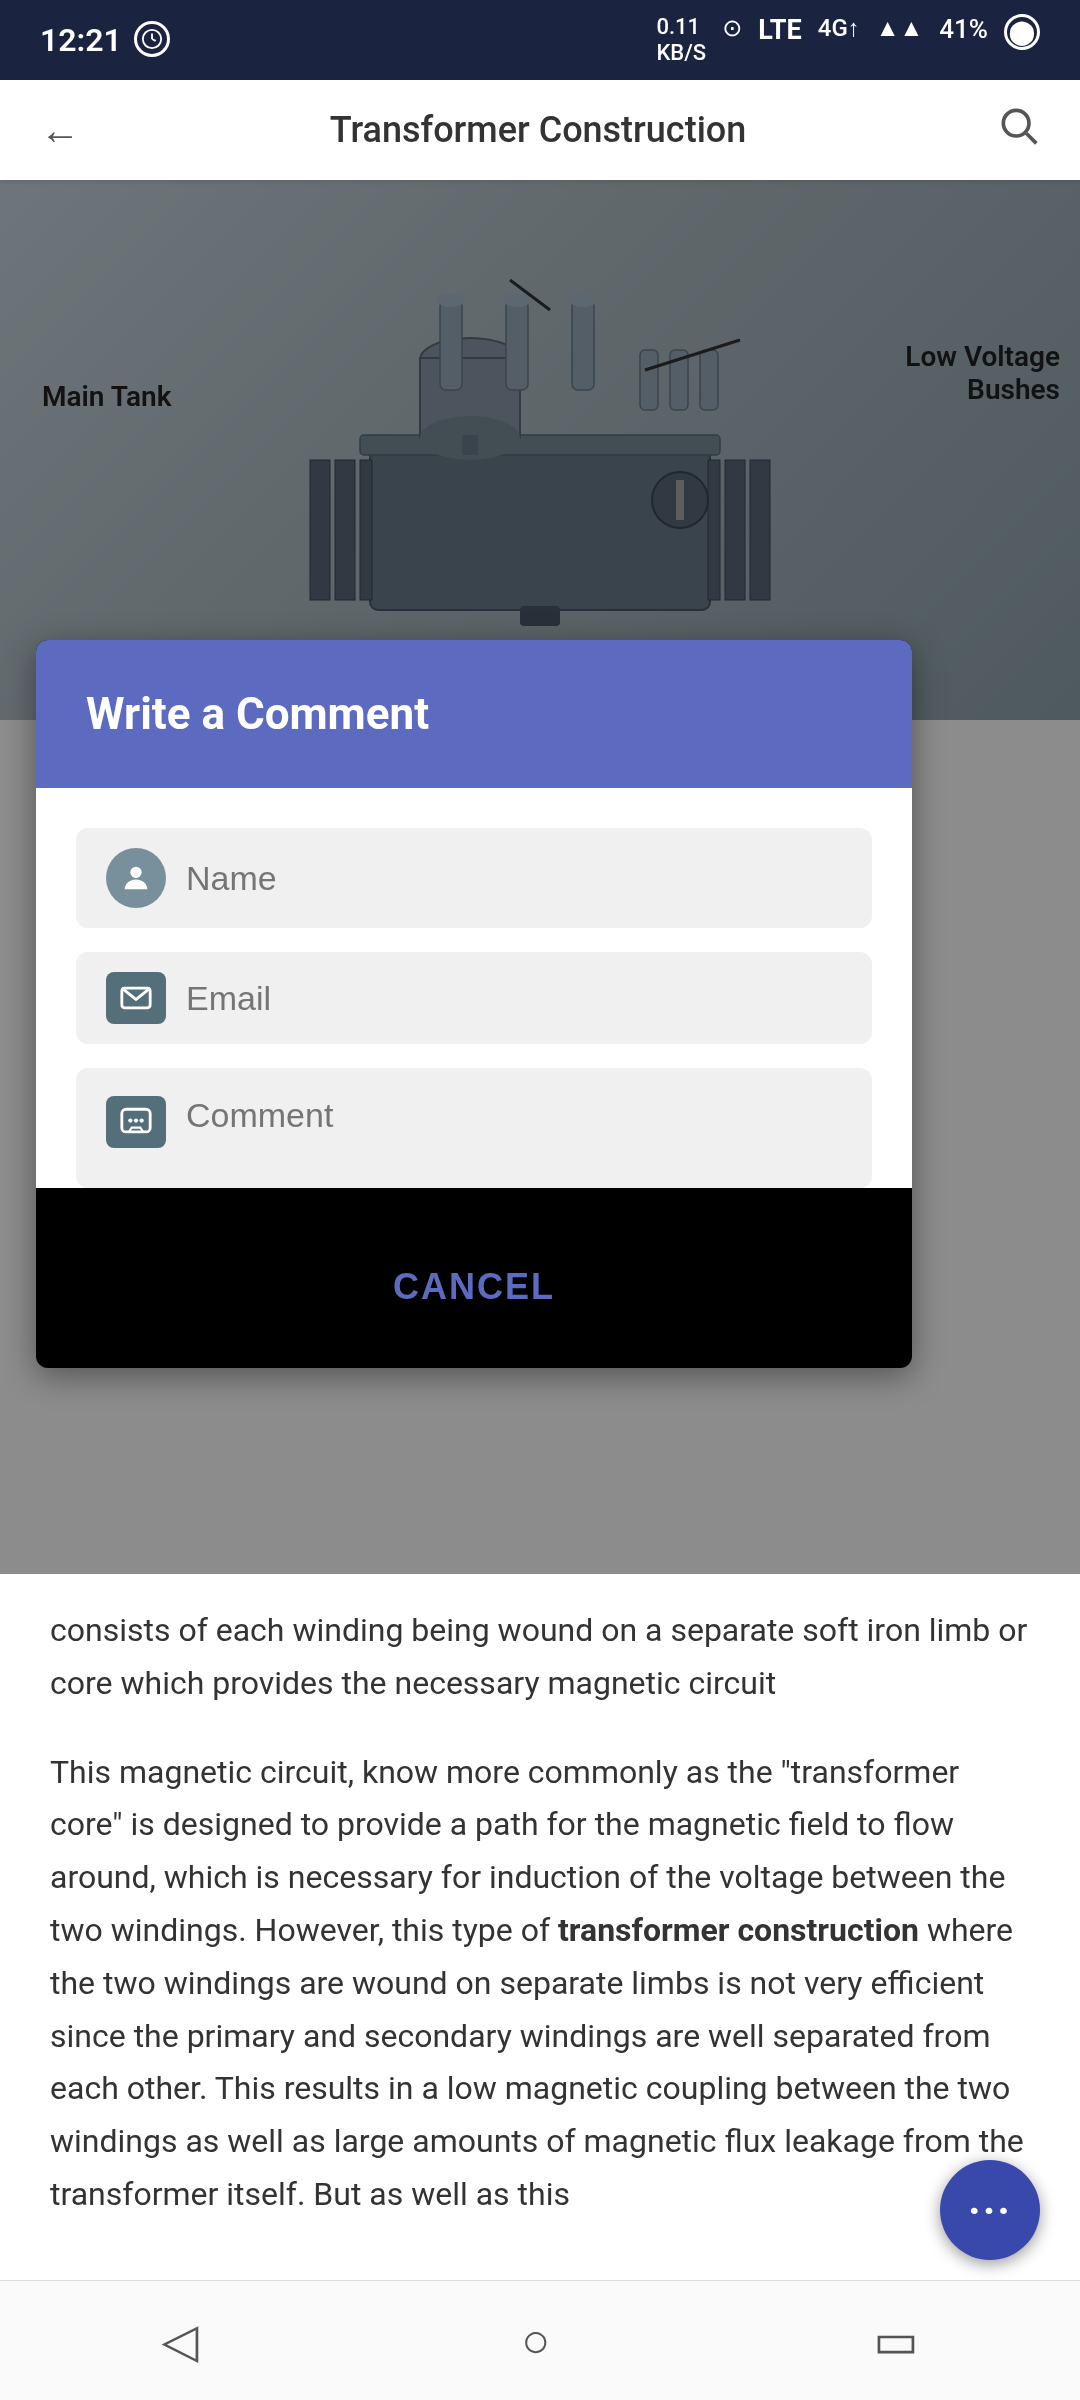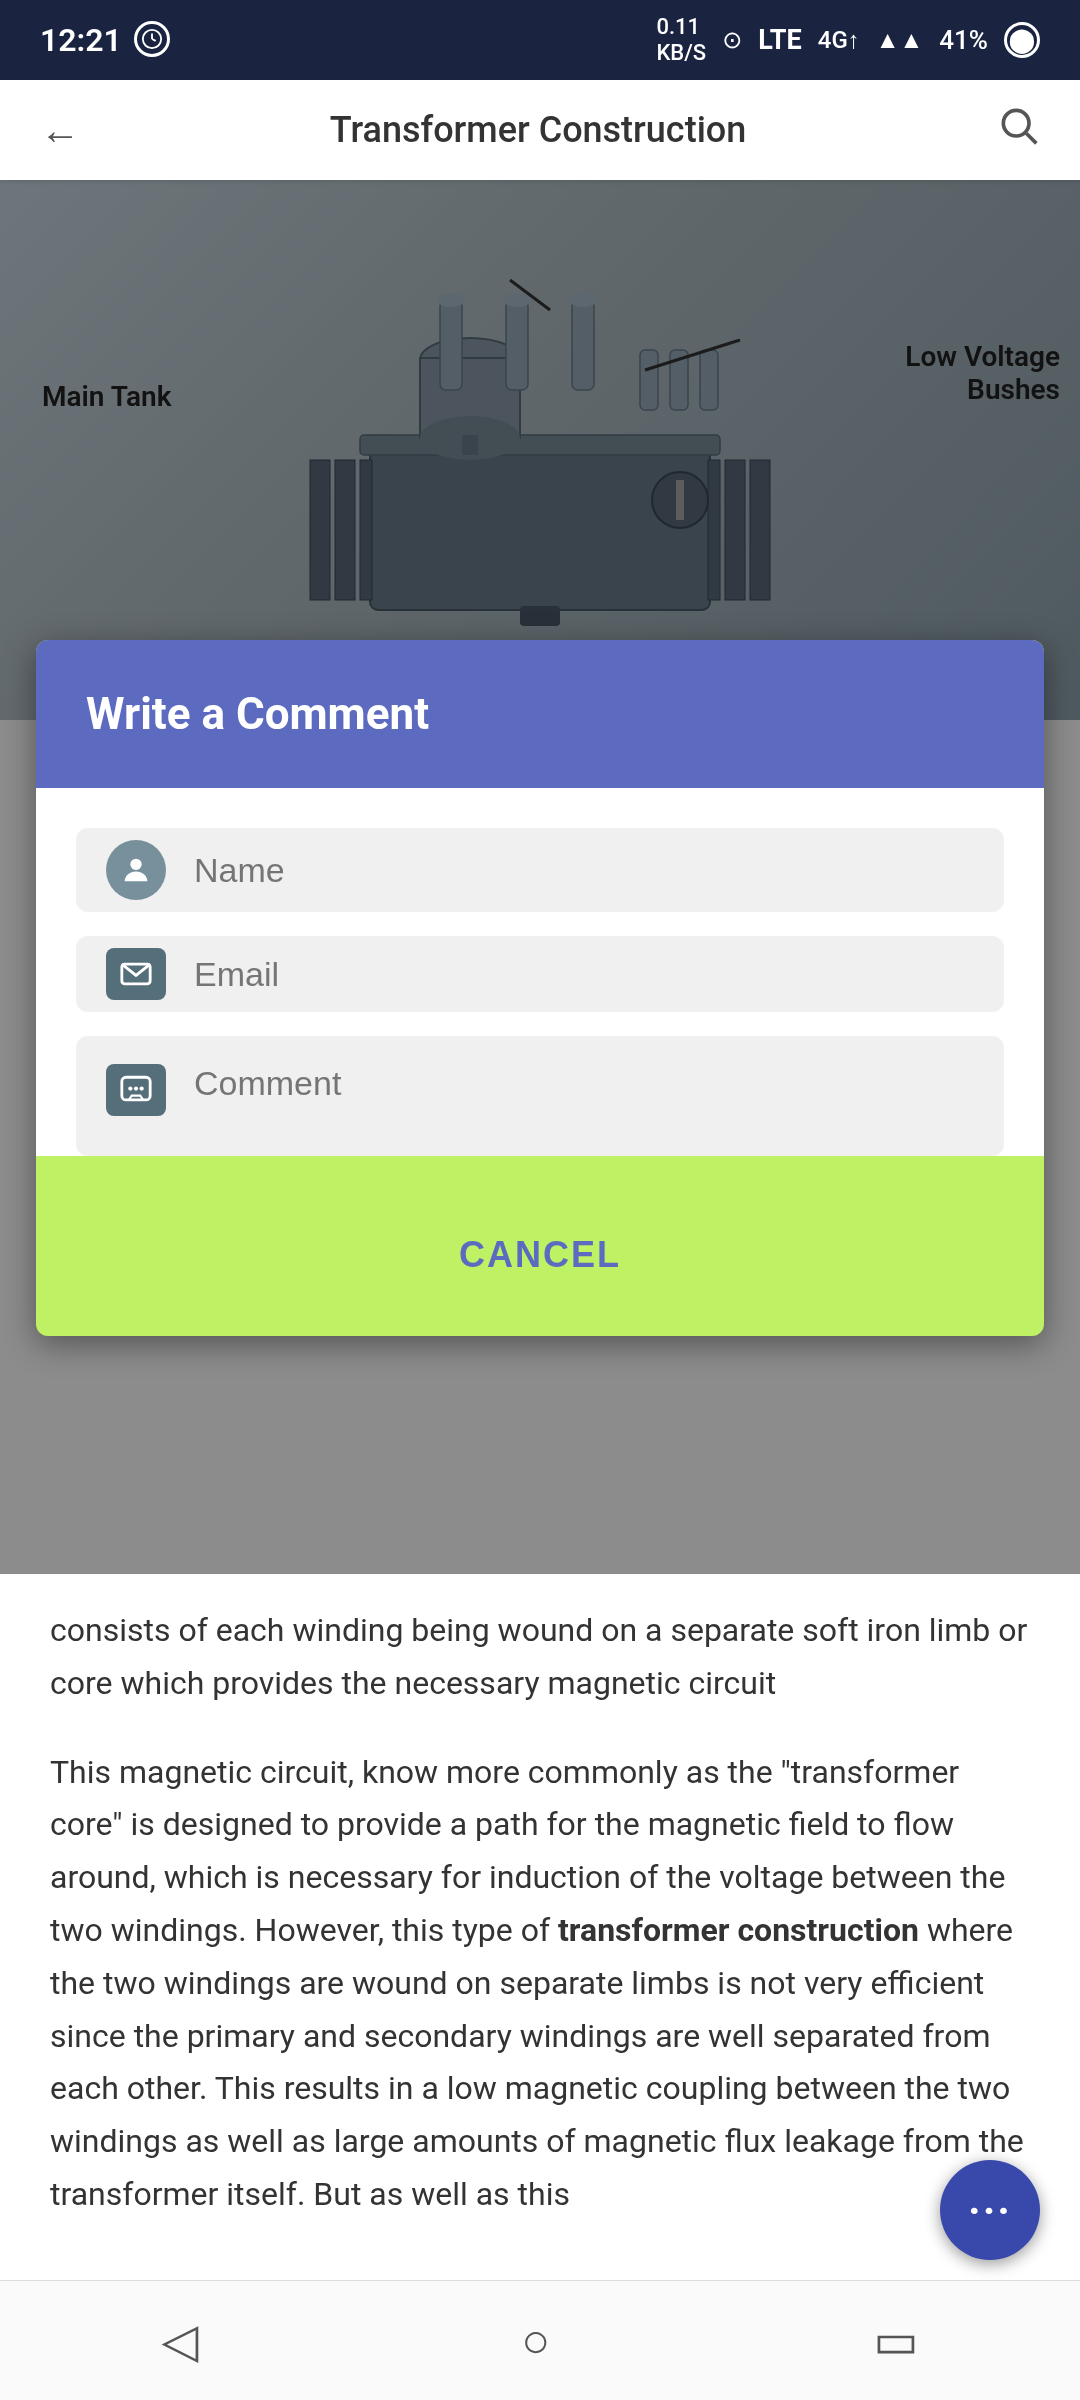--- a/index.html
+++ b/index.html
@@ -31,21 +31,21 @@
     }
 
     .status-bar-left {
       display: flex;
       align-items: flex-start;
       gap: 12px;
     }
 
     .status-bar-right {
       display: flex;
-      align-items: center;
+      align-items: flex-start;
       gap: 16px;
       font-size: 24px;
     }
 
     .status-time {
       font-size: 32px;
       font-weight: 600;
     }
 
     .status-icon-circle {
@@ -156,22 +156,22 @@
       height: calc(100% - 180px);
       background: rgba(0,0,0,0.45);
       z-index: 20;
     }
 
     
     .dialog {
       position: absolute;
       top: 640px;
       left: 36px;
-      width: 1008px;
-      background: #bef264;
+      width: 876px;
+      background: #000000;
       border-radius: 12px;
       overflow: hidden;
       z-index: 30;
       box-shadow: 0 8px 32px rgba(0,0,0,0.4);
     }
 
     .dialog-header {
       background: #5c6bc0;
       padding: 48px 50px;
     }
@@ -185,23 +185,23 @@
     .dialog-body {
       background: white;
       padding: 40px 40px 0 40px;
     }
 
     .input-row {
       display: flex;
       align-items: center;
       background: #f0f0f0;
       border-radius: 12px;
-      padding: 12px 30px;
+      padding: 20px 30px;
       margin-bottom: 24px;
-      gap: 28px;
+      gap: 20px;
     }
 
     .input-icon {
       width: 60px;
       height: 60px;
       border-radius: 50%;
       background: #78909c;
       display: flex;
       align-items: center;
       justify-content: center;

